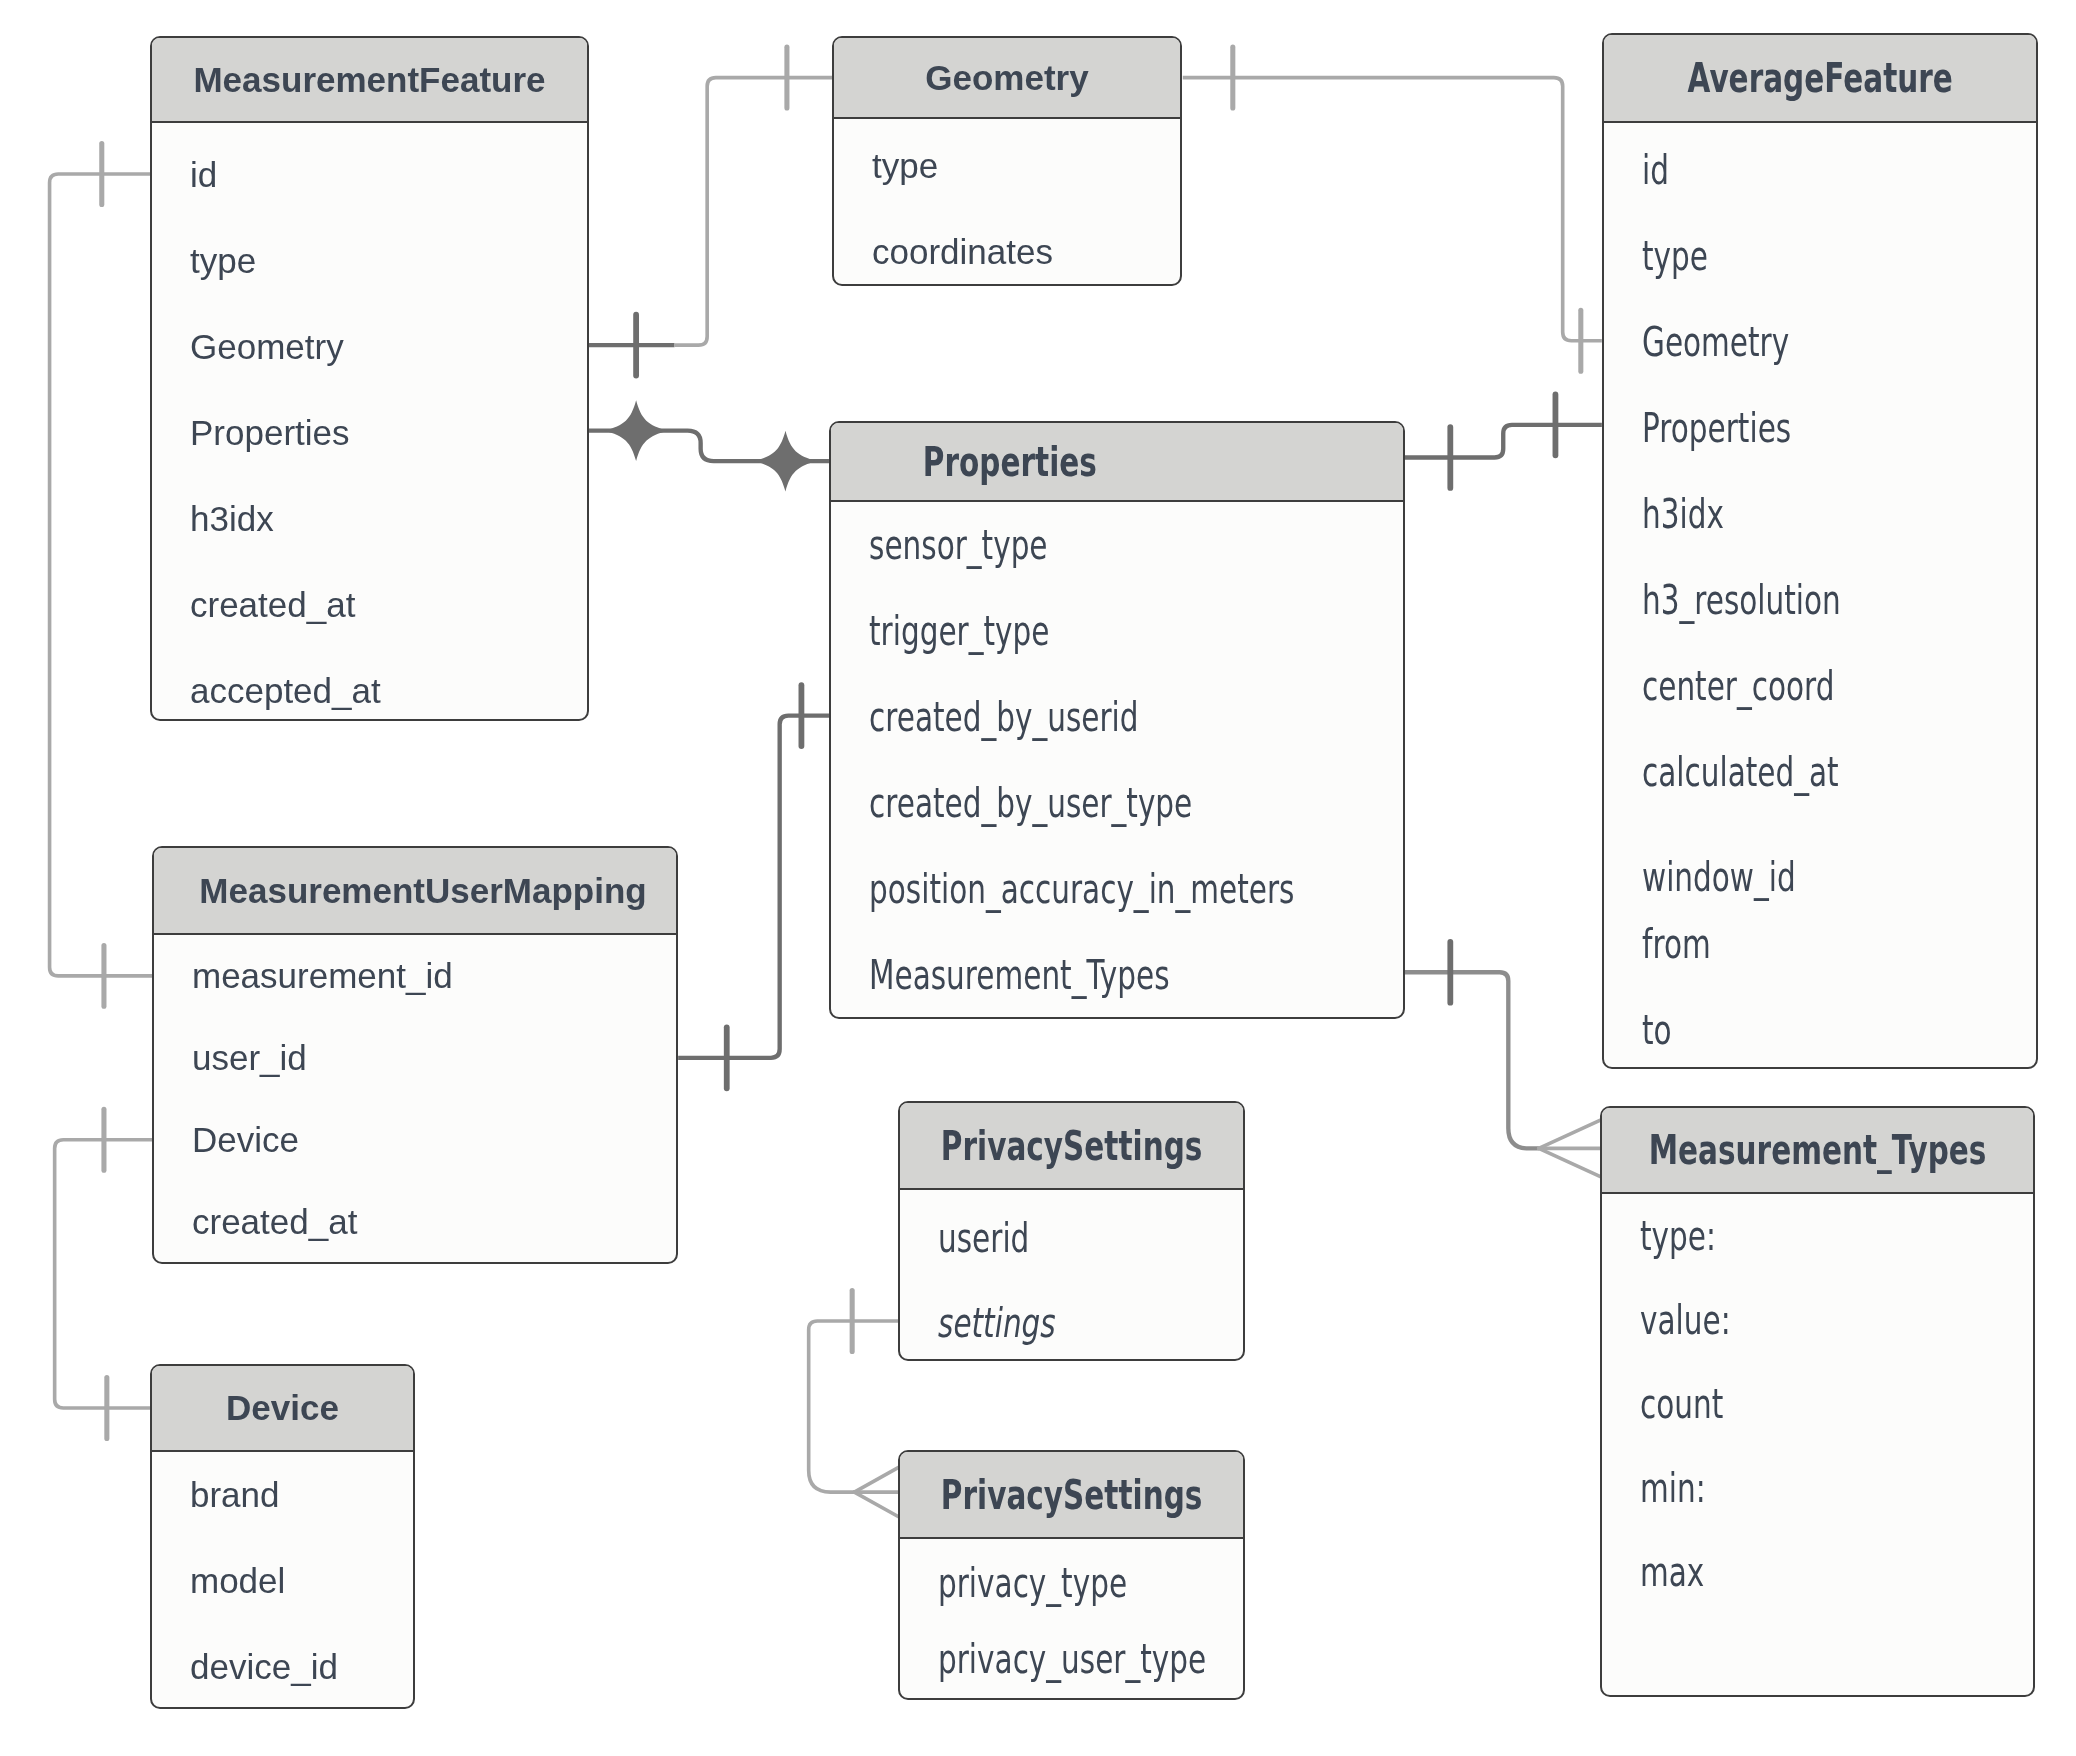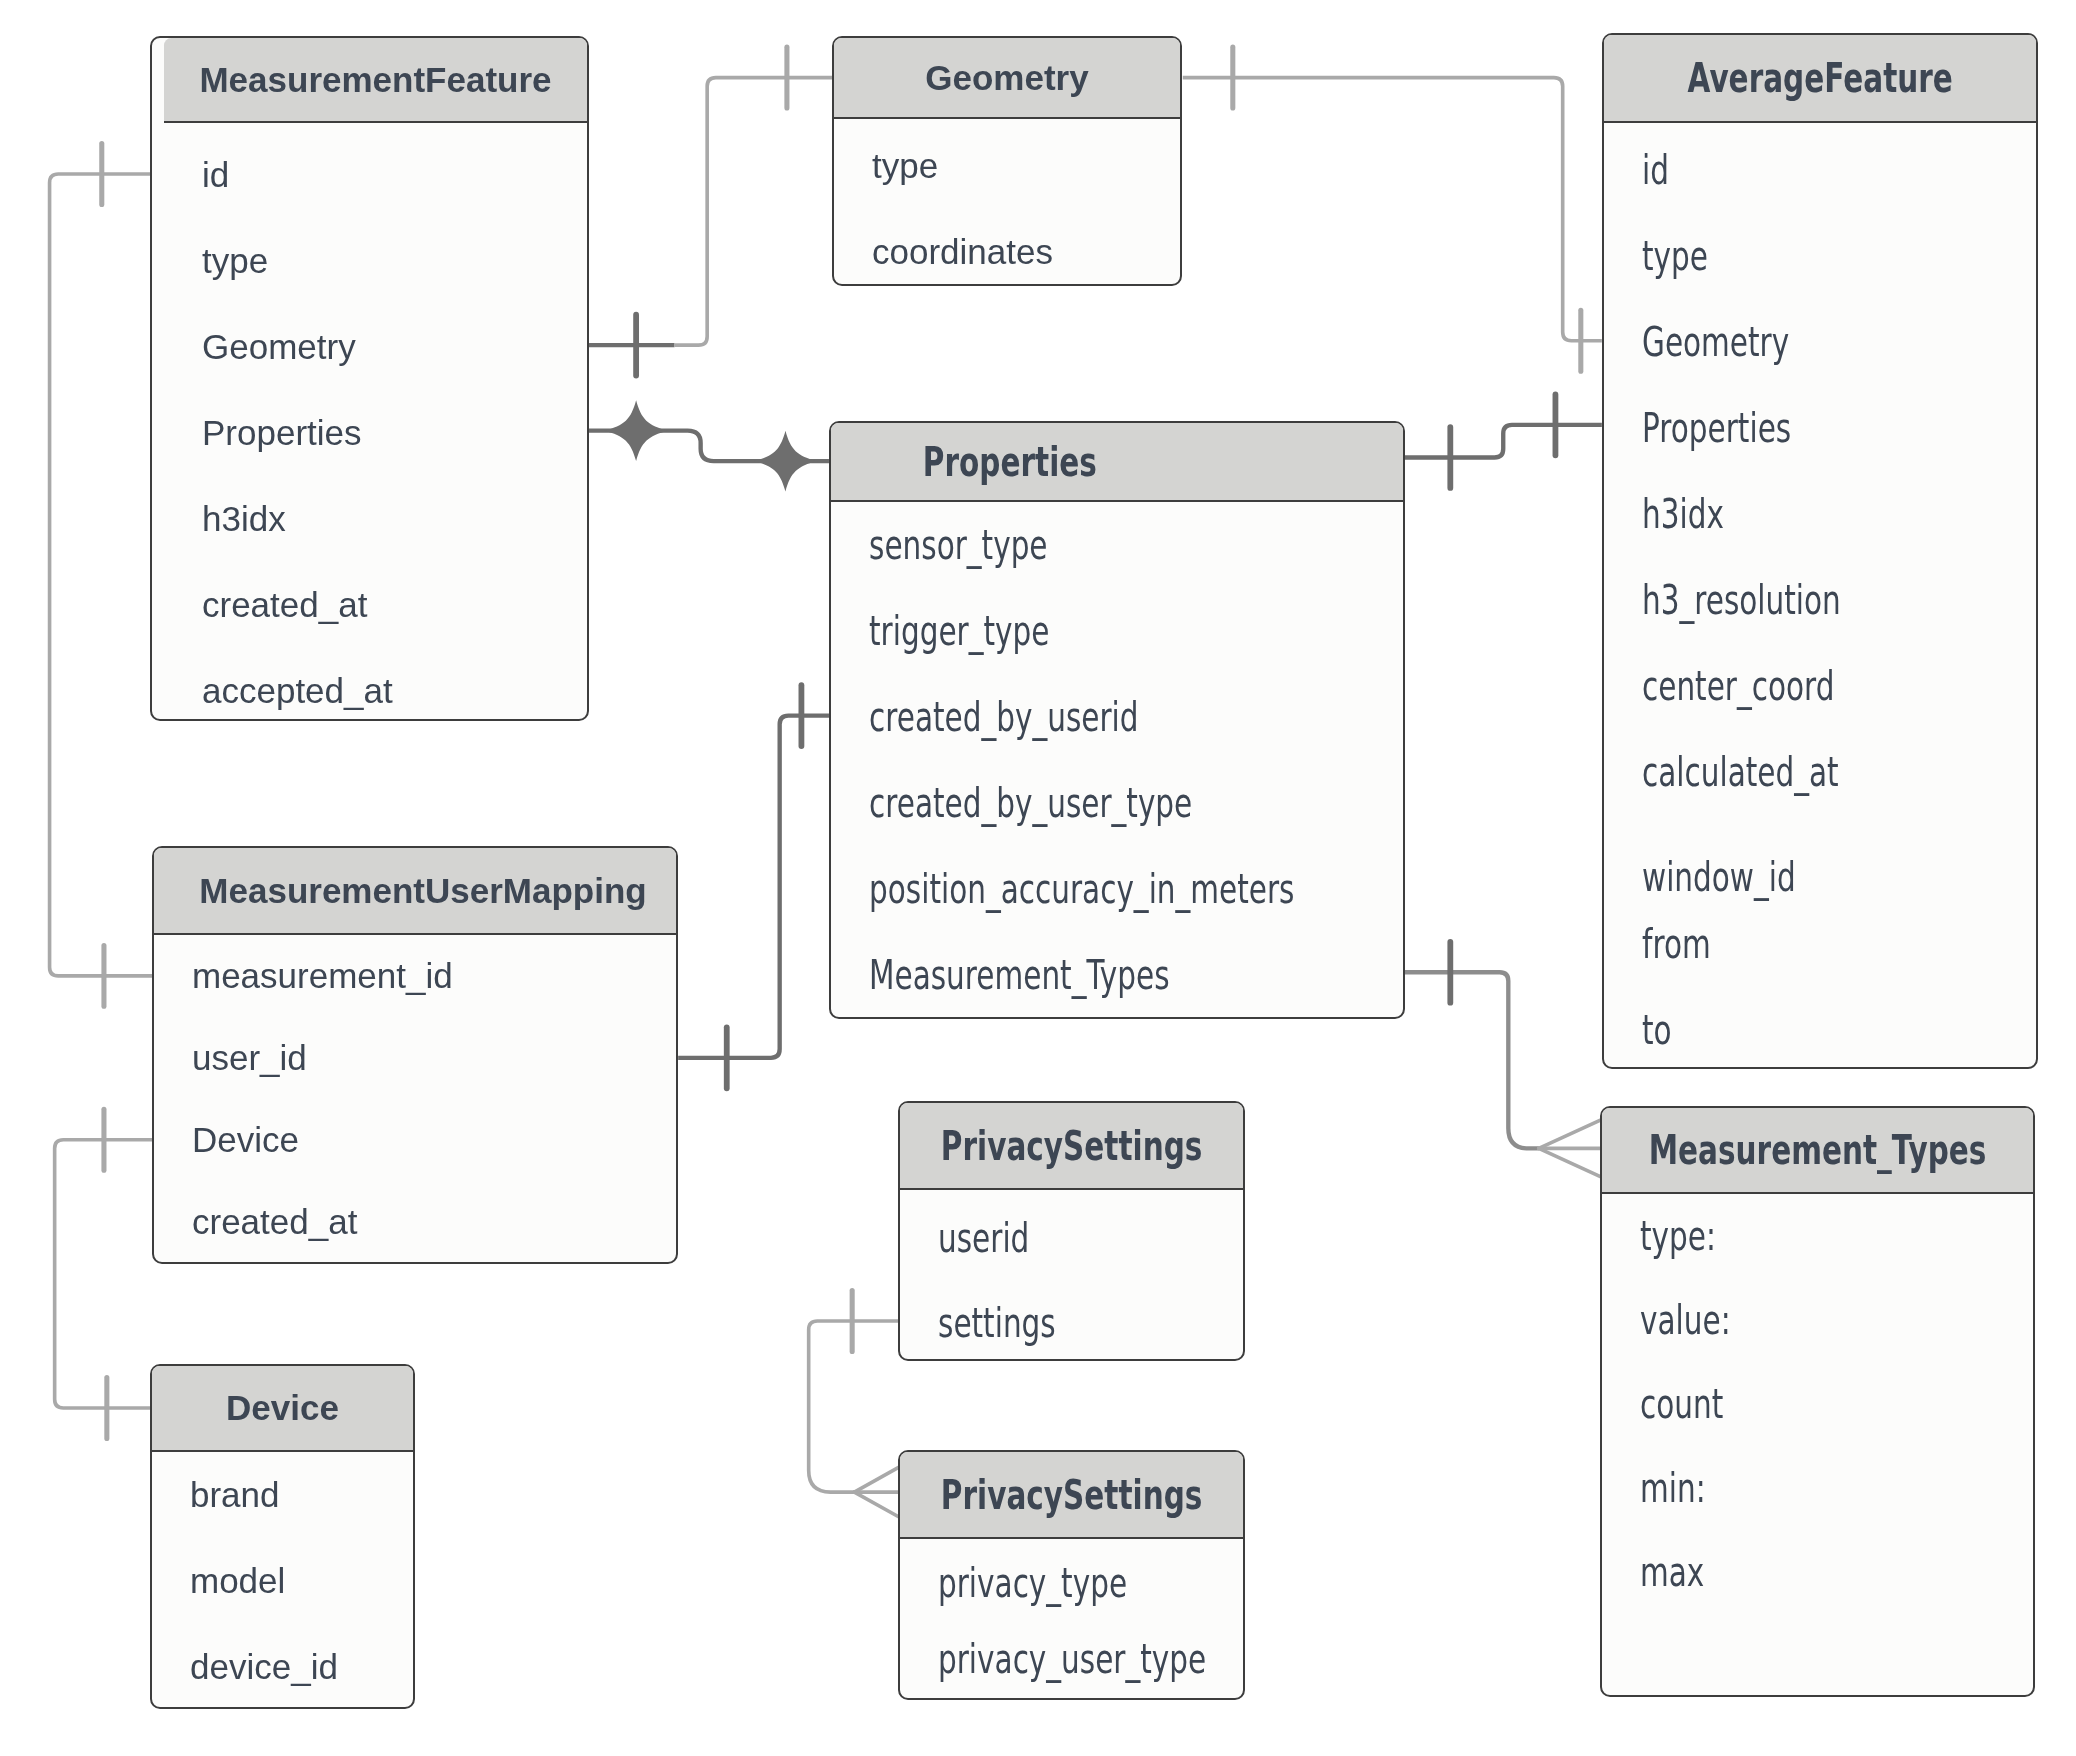--- a/index.html
+++ b/index.html
@@ -95,21 +95,21 @@
       <path class="wireL" d="M1239,1822 H1127 Q1115,1822 1115,1834 V2028 Q1115,2058 1145,2058 H1178"></path>
       <path class="tickL" d="M1175,1780 V1864"></path>
       <g class="foot">
         <path d="M1178,2058 L1239,2024"></path>
         <path d="M1178,2058 L1239,2058"></path>
         <path d="M1178,2058 L1239,2092"></path>
       </g>
     </g>
   </svg>
 
-  <div class="entity f-narrow" style="left:150px;top:36px;width:439px;height:685px;padding-left:12px;">
+  <div class="entity f-narrow" style="left:150px;top:36px;width:439px;height:685px;">
     <div class="hdr" style="height:85px;">
       <span>MeasurementFeature</span>
       </div>
     <div class="rows" style="padding-top:8.7px;">
       <div class="row" style="height:86px;">id</div>
       <div class="row" style="height:86px;">type</div>
       <div class="row" style="height:86px;">Geometry</div>
       <div class="row" style="height:86px;">Properties</div>
       <div class="row" style="height:86px;">h3idx</div>
       <div class="row" style="height:86px;">created_at</div>
@@ -207,21 +207,21 @@
   </div>
 
   <div class="entity f-round" style="left:898px;top:1101px;width:347px;height:260px;">
     <div class="hdr" style="height:87px;">
       <span>PrivacySettings</span>
       </div>
     <div class="rows" style="padding-top:5.8px;">
       <div class="row" style="height:85px;">
           <span>userid</span>
         </div>
-      <div class="row" style="height:85px;">
+      <div class="row" style="height:85px;font-style:italic;">
           <span>settings</span>
         </div>
     </div>
   </div>
 
   <div class="entity f-round" style="left:898px;top:1450px;width:347px;height:250px;">
     <div class="hdr" style="height:87px;">
       <span>PrivacySettings</span>
       </div>
     <div class="rows" style="padding-top:5.8px;">

